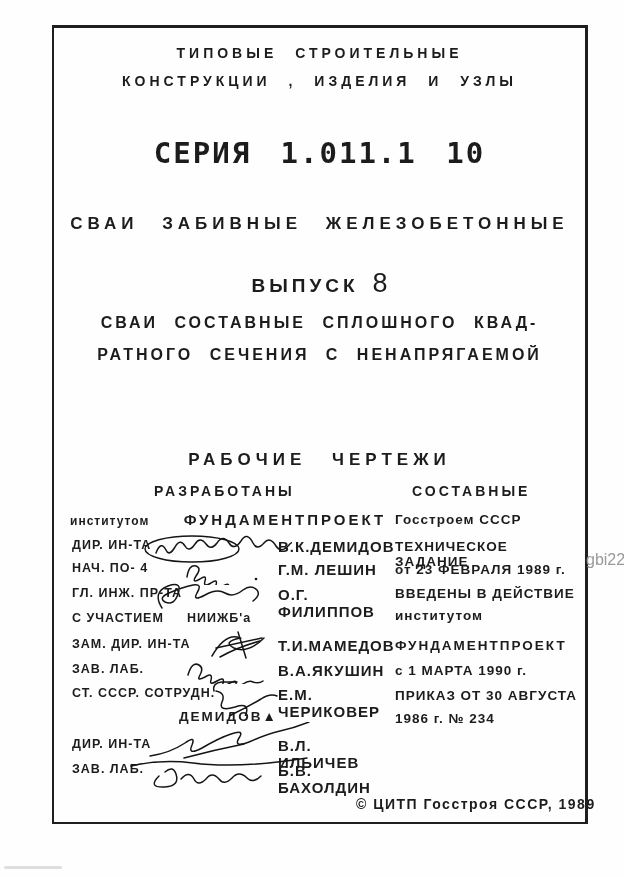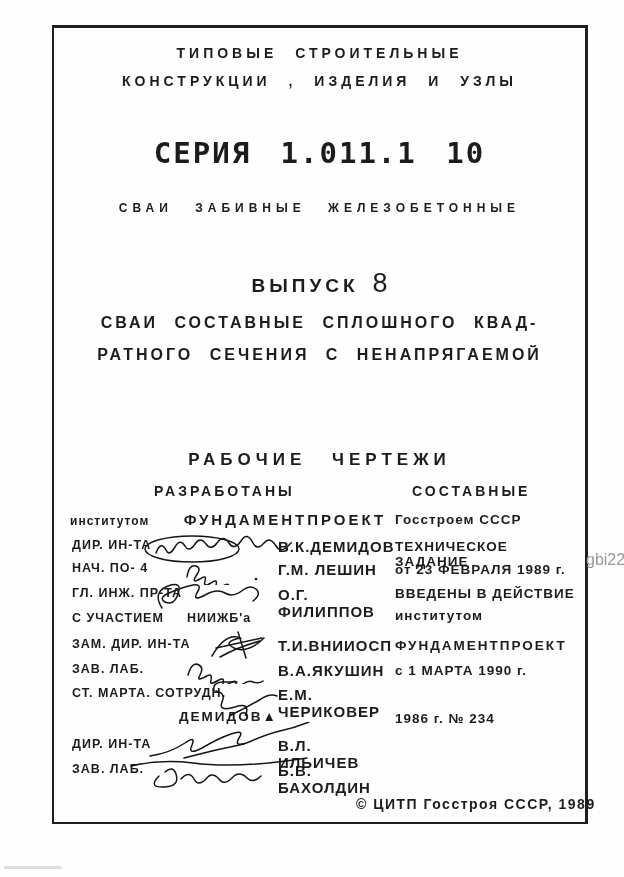--- a/index.html
+++ b/index.html
@@ -4,21 +4,21 @@
 <style>
   html,body{margin:0;padding:0;background:#fff;}
   .page{position:relative;width:624px;height:877px;background:#fefefe;overflow:hidden;
         font-family:"Liberation Sans",sans-serif;color:#1c1c1c;font-weight:700;padding-left:16px;}
   .frame{position:absolute;left:52px;top:25px;width:531px;height:794px;
          border:3px solid #1f1f1f;border-left-width:2px;border-bottom-width:2px;}
   .abs{position:absolute;white-space:nowrap;}
   .ctr{left:0;right:0;text-align:center;}
   .org{font-size:14px;letter-spacing:4px;word-spacing:10px;}
   .series{font-size:29px;letter-spacing:2px;word-spacing:10px;font-family:"DejaVu Sans Mono","Liberation Sans",monospace;font-weight:700;}
-  .doctitle{font-size:12px;letter-spacing:5px;word-spacing:14px;}
+  .doctitle{font-size:17px;letter-spacing:5px;word-spacing:14px;margin-top:13px;}
   .issue{font-size:19px;letter-spacing:4px;}
   .issue-num{font-size:27px;font-weight:400;margin-left:14px;letter-spacing:0;}
   .subject{font-size:16px;letter-spacing:3px;word-spacing:9px;}
   .doctype{font-size:17px;letter-spacing:5px;word-spacing:16px;}
   .colhead{font-size:14px;letter-spacing:3px;}
   .smallword{font-size:12px;letter-spacing:1px;}
   .instname{font-size:15px;letter-spacing:3px;}
   .pos{position:absolute;left:18px;font-size:12.5px;letter-spacing:1px;}
   .nm{position:absolute;left:224px;font-size:15px;letter-spacing:1px;}
   .row{position:absolute;left:0;width:340px;height:20px;}
@@ -73,28 +73,28 @@
       <span class="nm">О.Г. ФИЛИППОВ</span>
     </div>
 
     <div class="row" style="top:583px">
       <span class="pos">С УЧАСТИЕМ</span>
       <span class="pos" style="left:133px">НИИЖБ'а</span>
     </div>
 
     <div class="row" style="top:609px">
       <span class="pos">ЗАМ. ДИР. ИН-ТА</span>
-      <span class="nm">Т.И.ВНИИОСП</span>
+      <span class="nm">Т.И.МАМЕДОВ</span>
     </div>
     <div class="row" style="top:634px">
       <span class="pos">ЗАВ. ЛАБ.</span>
       <span class="nm">В.А.ЯКУШИН</span>
     </div>
     <div class="row" style="top:658px">
-      <span class="pos">СТ. МАРТА. СОТРУДН.</span>
+      <span class="pos">СТ. СССР. СОТРУДН.</span>
       <span class="nm">Е.М. ЧЕРИКОВЕР</span>
     </div>
 
     <div class="abs" style="left:125px;top:681px;font-size:13.5px;letter-spacing:2px">ДЕМИДОВ▲</div>
 
     <div class="row" style="top:709px">
       <span class="pos">ДИР. ИН-ТА</span>
       <span class="nm">В.Л. ИЛЬИЧЕВ</span>
     </div>
     <div class="row" style="top:734px">
@@ -136,20 +136,21 @@
       <path d="M52,27 q8,-9 13,0 q4,8 12,0 q6,-8 13,0 q5,7 13,-1 q7,-8 15,0 q6,6 14,-2"></path>
     </svg>
 
     <div class="rline" style="top:484px">Госстроем СССР</div>
     <div class="rline" style="top:511px">ТЕХНИЧЕСКОЕ  ЗАДАНИЕ</div>
     <div class="rline" style="top:534px">от 23  ФЕВРАЛЯ  1989 г.</div>
     <div class="rline" style="top:558px">ВВЕДЕНЫ  В  ДЕЙСТВИЕ</div>
     <div class="rline smallword" style="top:580px">институтом</div>
     <div class="rline" style="top:610px;letter-spacing:2px">ФУНДАМЕНТПРОЕКТ</div>
     <div class="rline" style="top:635px">с 1  МАРТА  1990 г.</div>
+    <div class="rline" style="top:660px">ПРИКАЗ  ОТ 30  АВГУСТА</div>
     <div class="rline" style="top:683px">1986 г.   №  234</div>
 
     <div class="abs copyright" style="left:302px;top:768px">© ЦИТП Госстроя СССР,  1989</div>
   </div>
 
   <div class="wm-right">gbi22.ru</div>
   <div class="wm-corner"></div>
 </div>
 
 </body></html>

